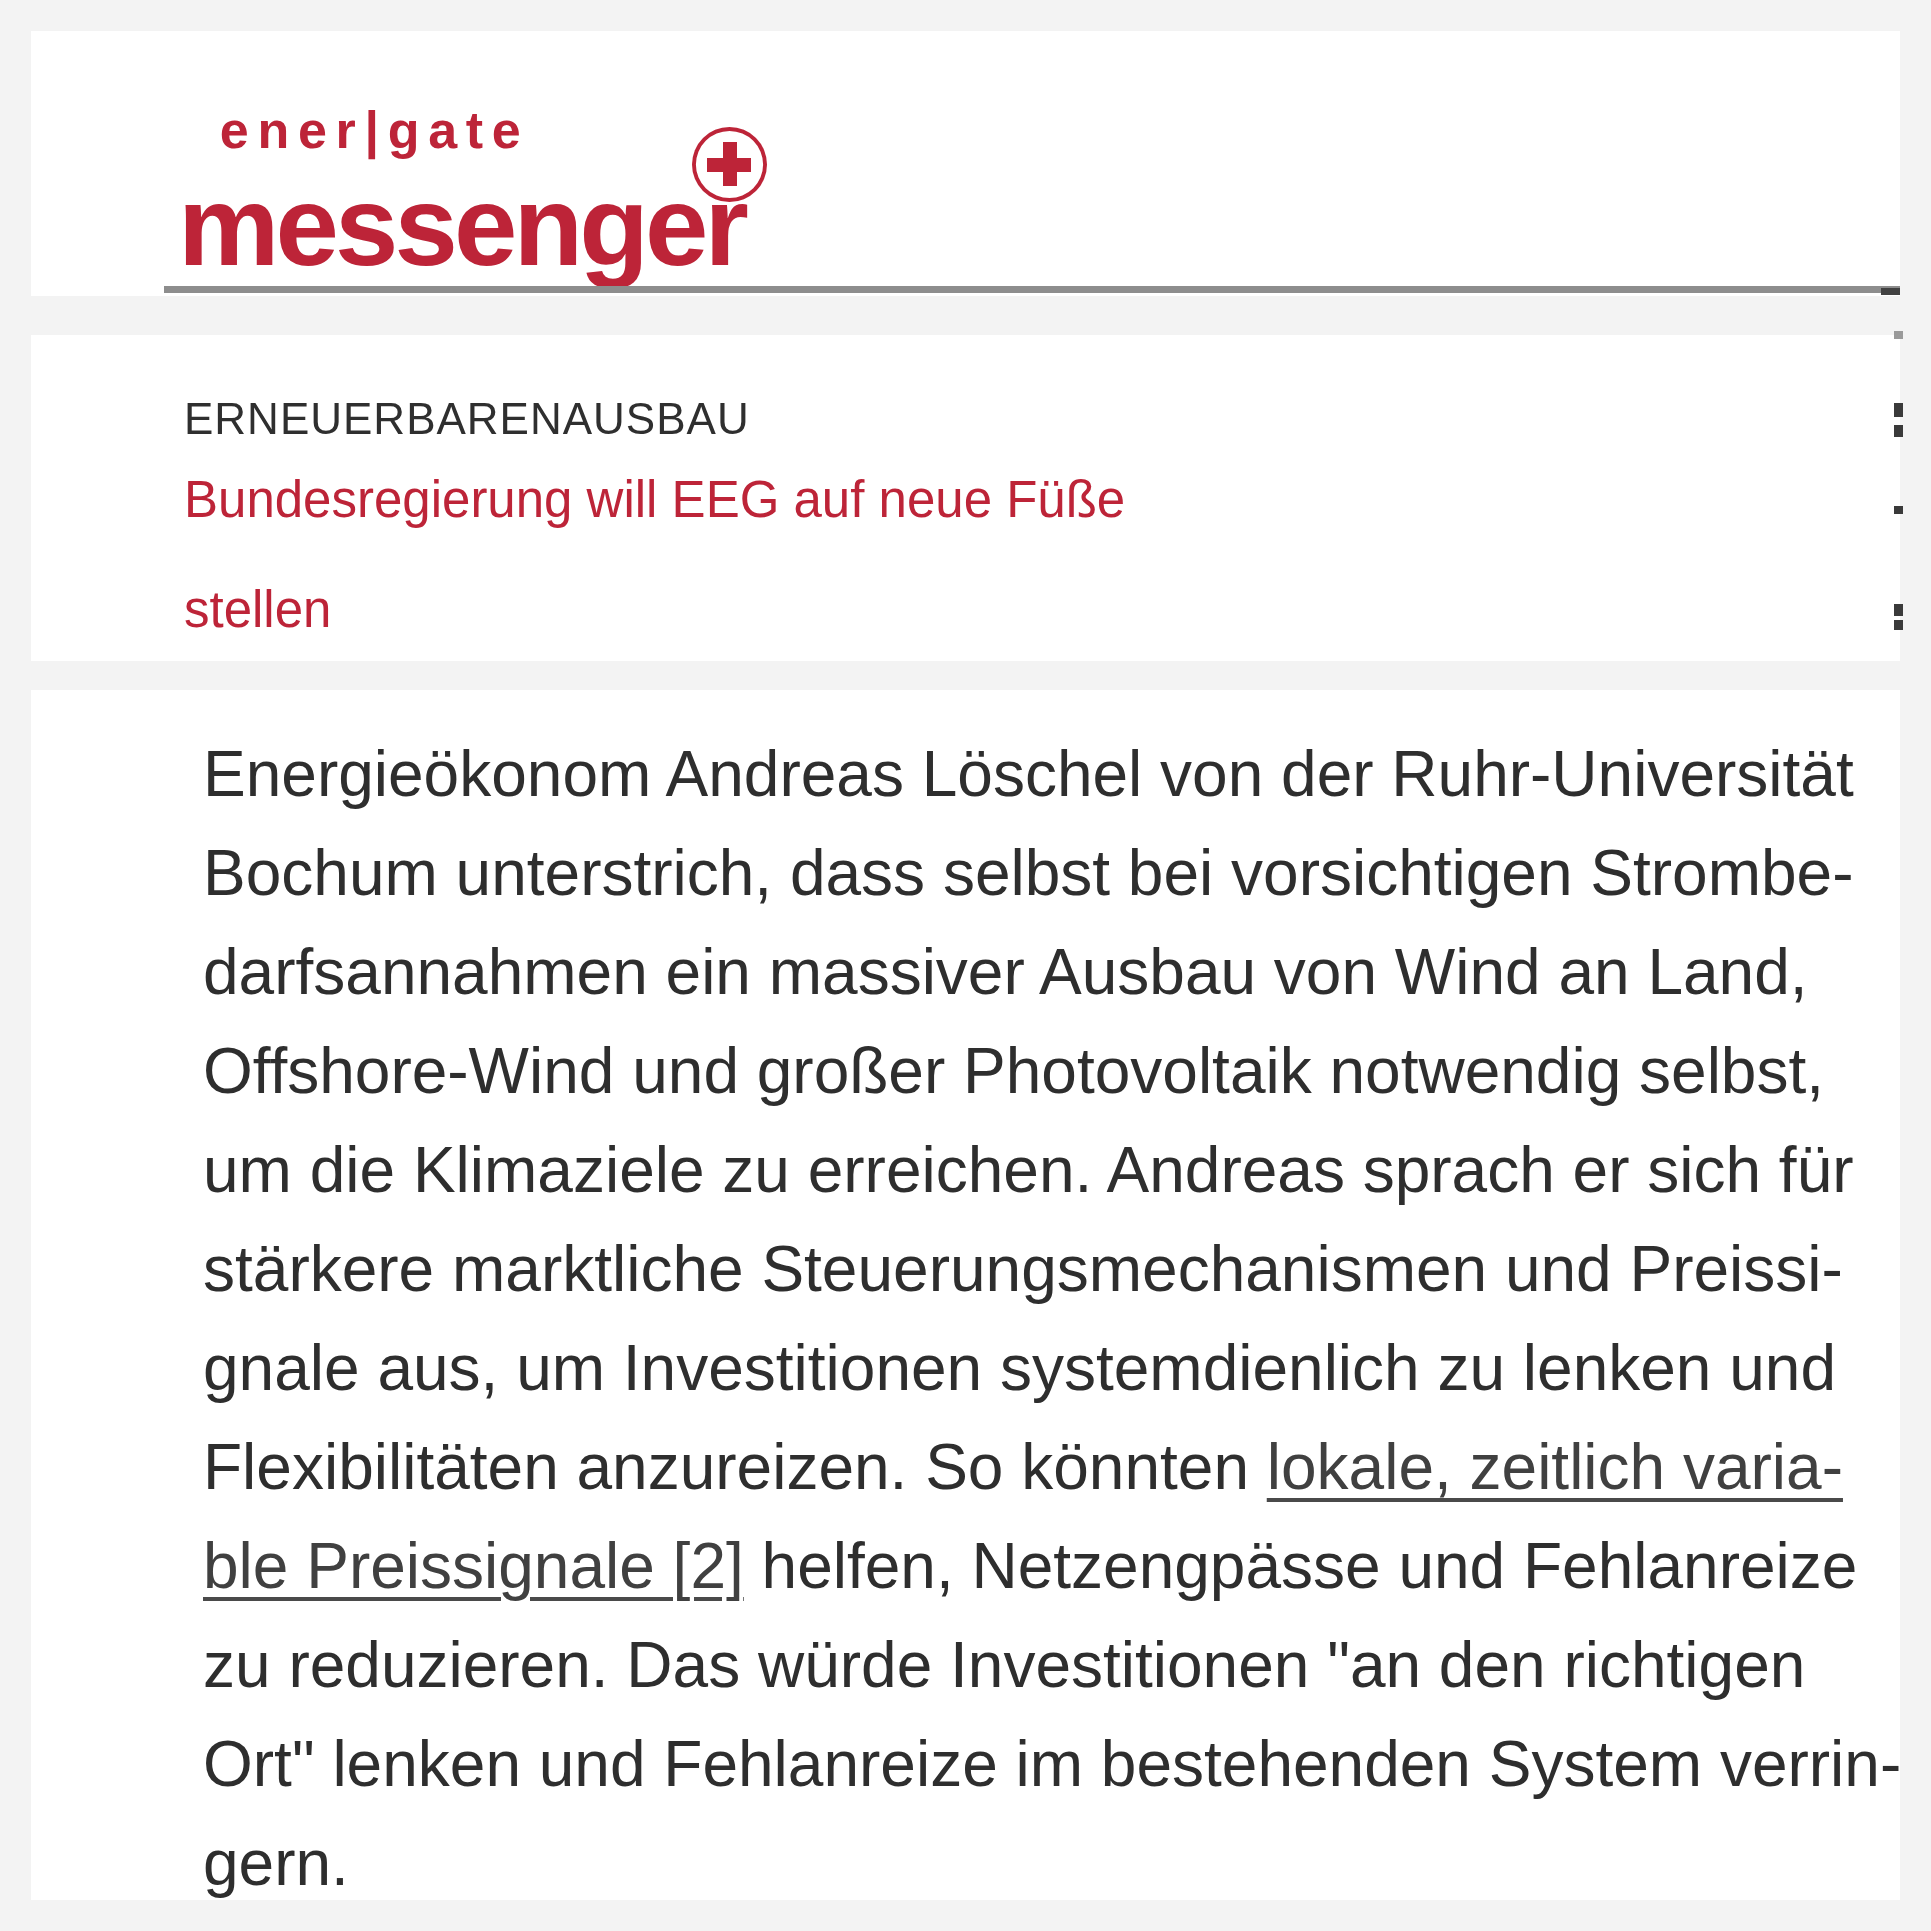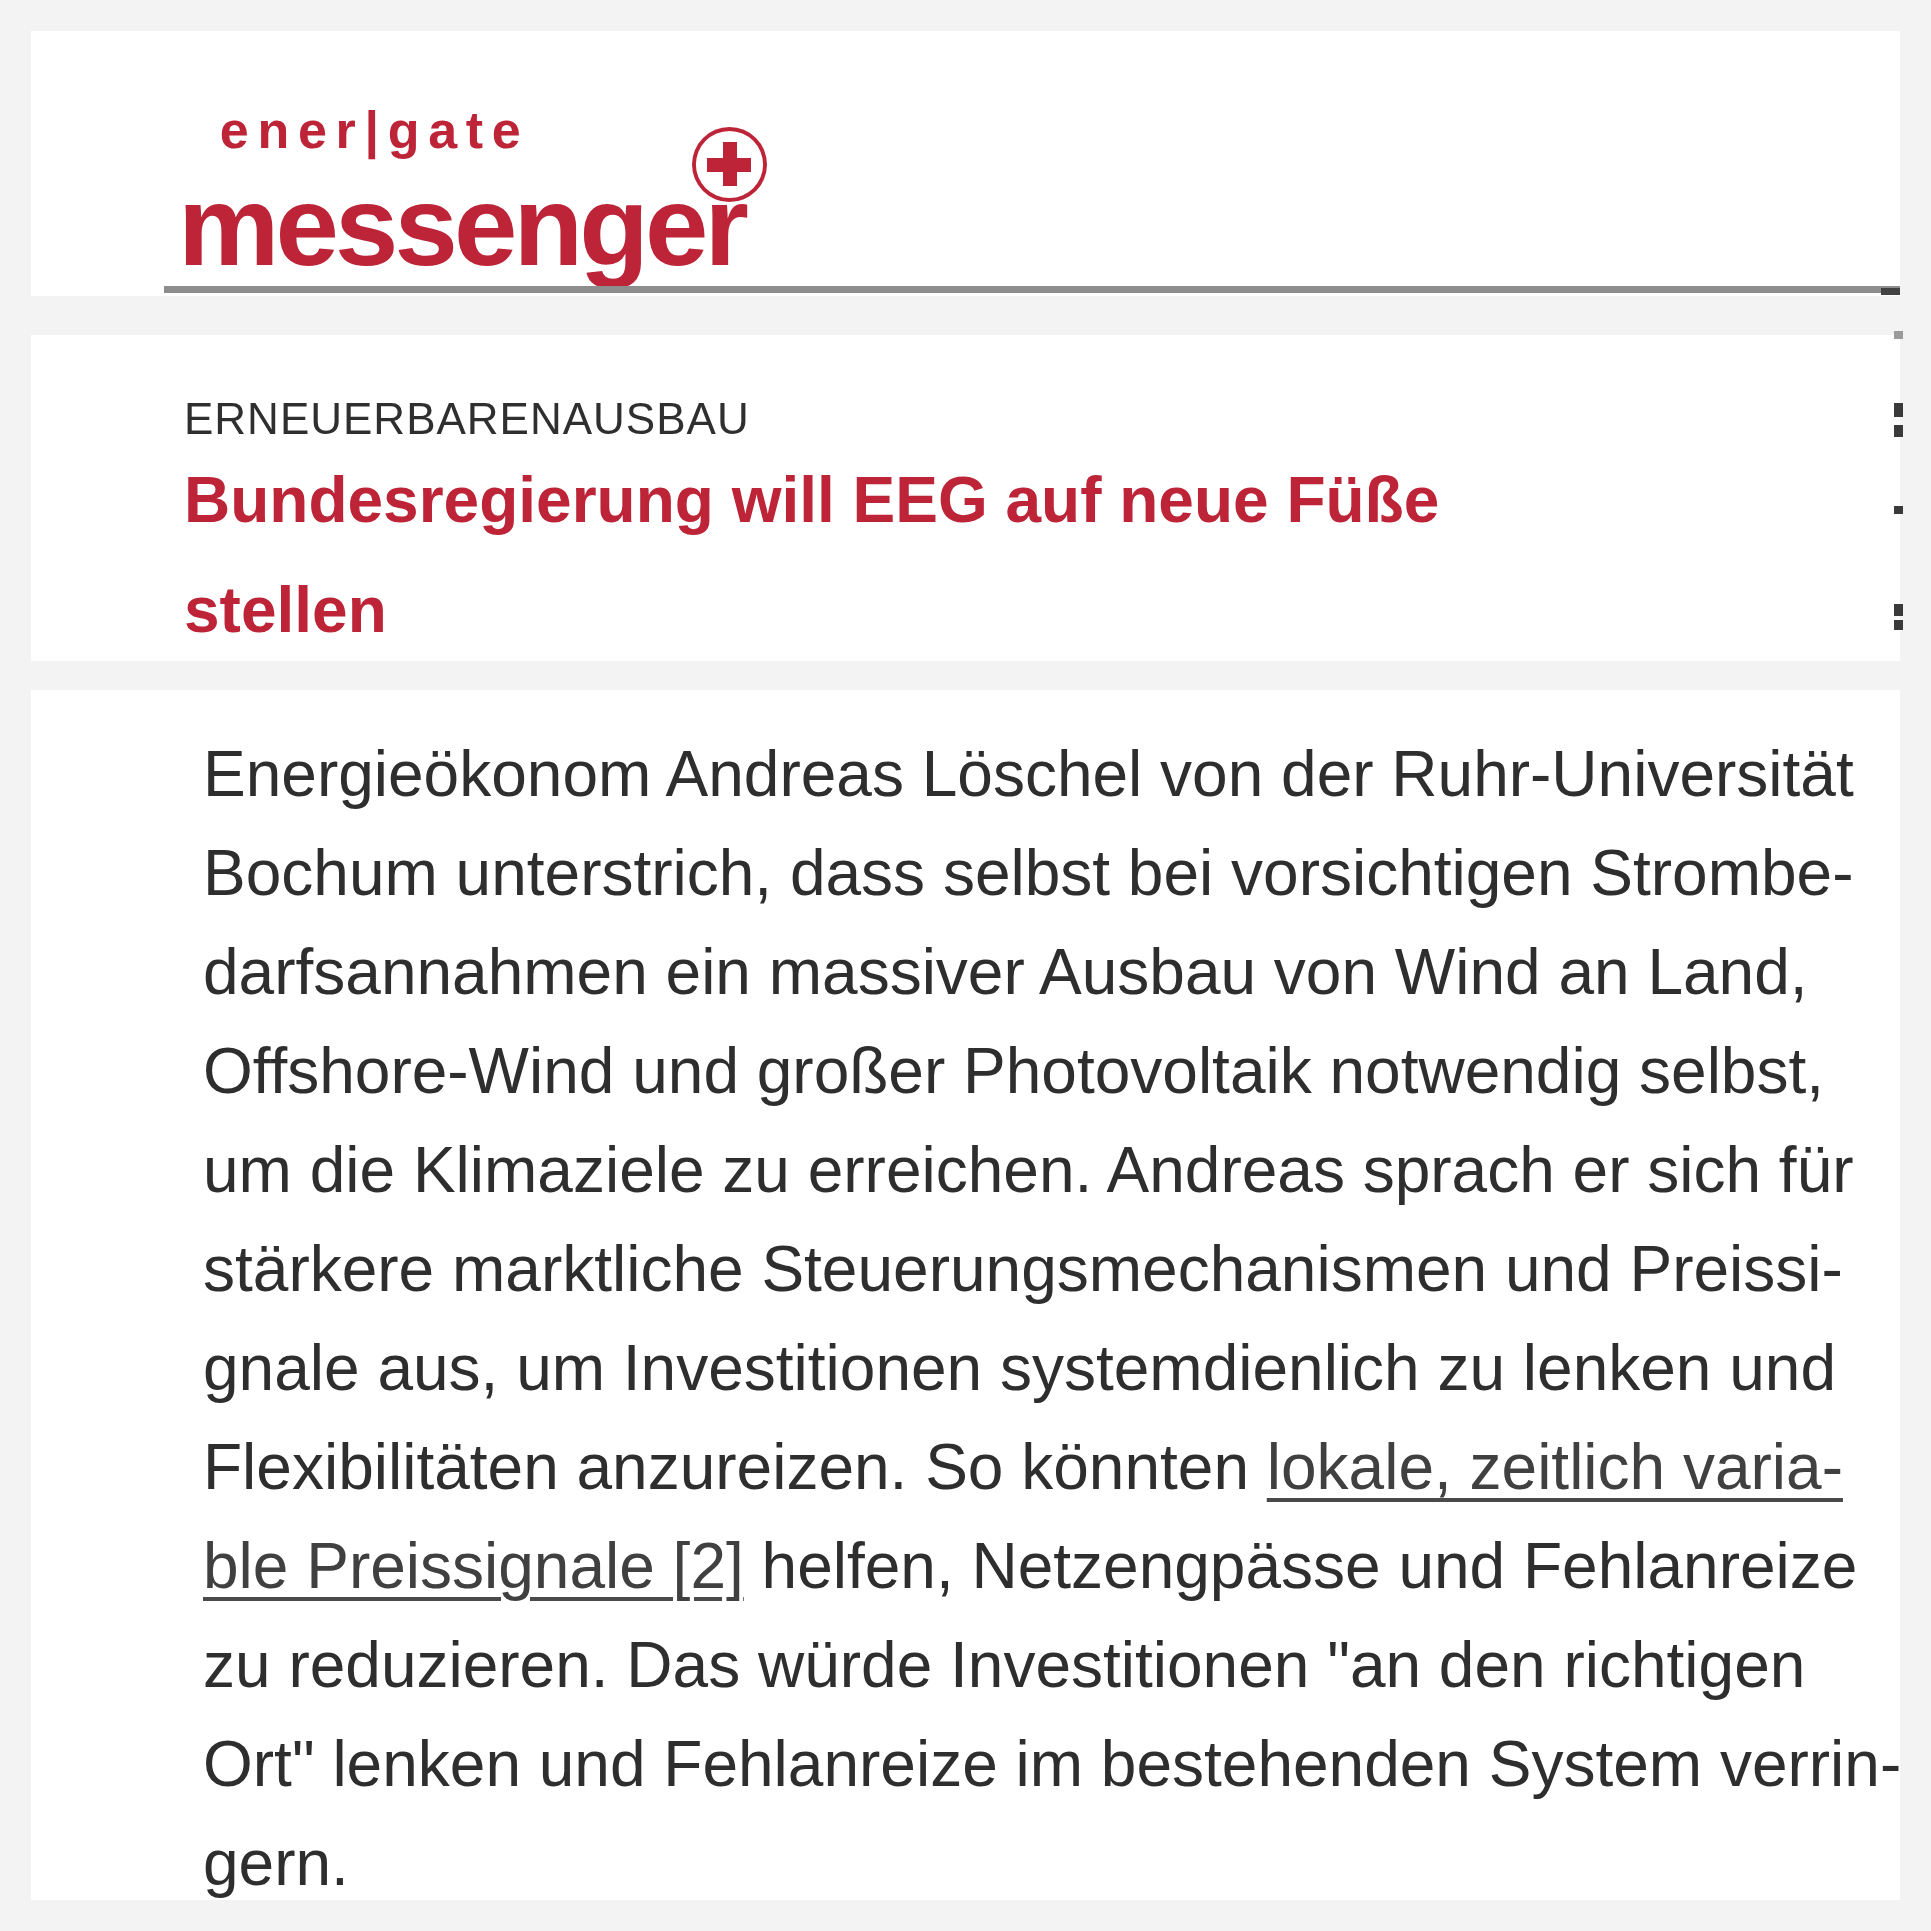--- a/index.html
+++ b/index.html
@@ -36,21 +36,21 @@
   .header-rule-tip{position:absolute;left:1850px;top:257px;width:19.3px;height:6.8px;background:#414141;}
 
   
   .kicker{
     position:absolute;left:153px;top:42px;
     font-size:44px;font-weight:400;letter-spacing:1px;line-height:1;
     color:#2f2f2f;white-space:nowrap;margin-top:20px;
   }
   .headline{
     position:absolute;left:153px;top:110px;
-    font-size:64px;line-height:110px;font-weight:700;
+    font-size:51px;line-height:110px;font-weight:400;
     color:var(--brand-red);
   }
   .headline div{white-space:nowrap;}
 
   
   .article-body{
     position:absolute;left:172px;top:35px;
     font-size:64px;line-height:99px;color:#2e2e2e;
   }
   .body-line{white-space:nowrap;}

